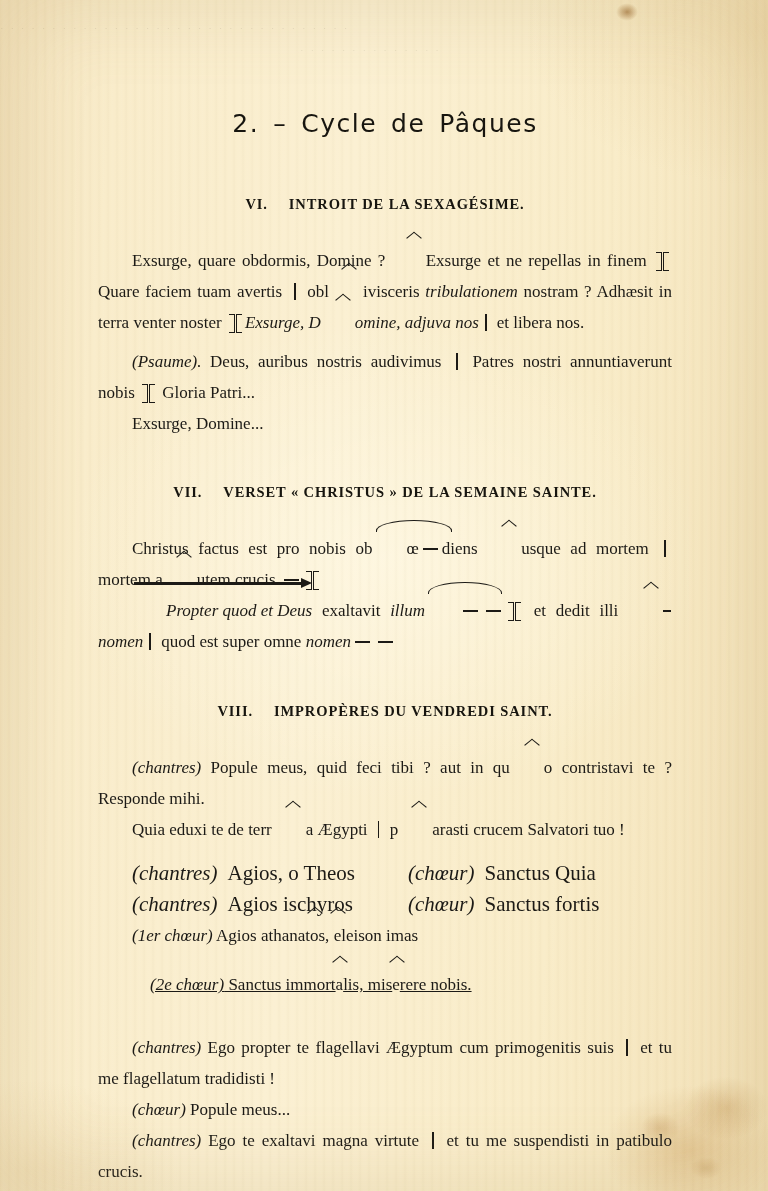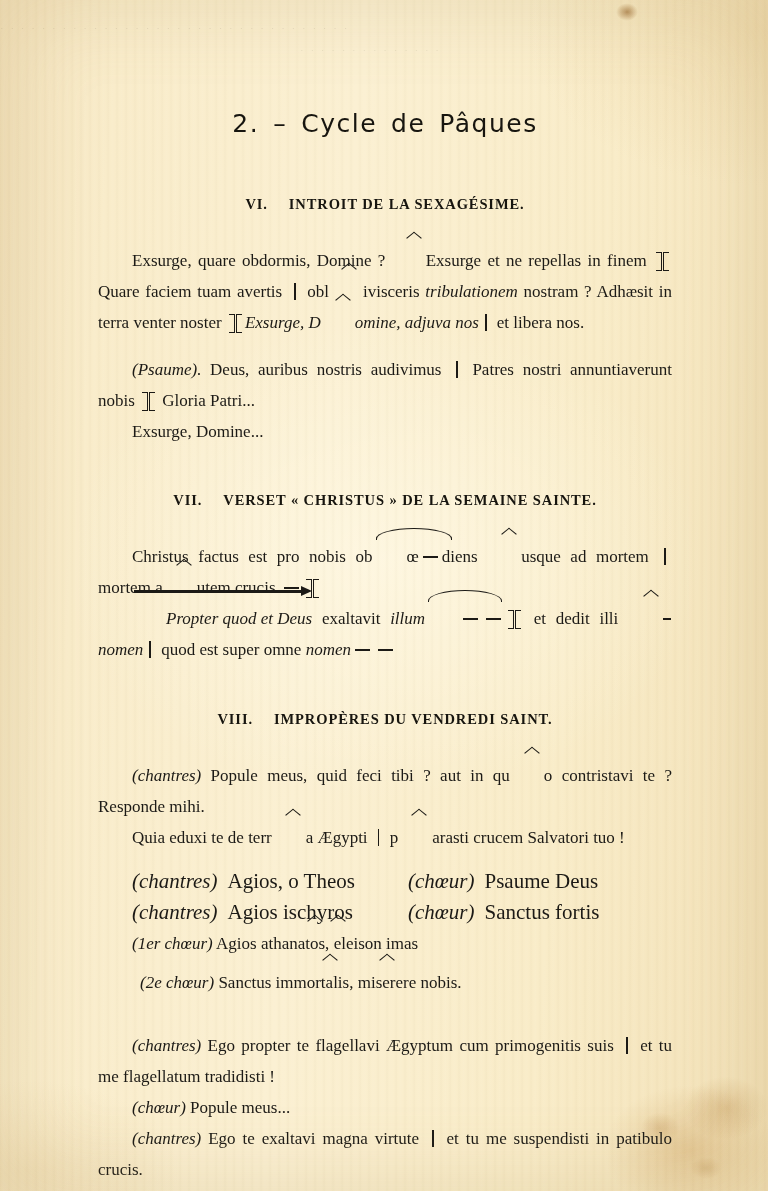--- a/index.html
+++ b/index.html
@@ -100,21 +100,21 @@
   p.body {
     margin: 0;
     font-size: 17px;
     line-height: 31px;
     text-align: justify;
     text-align-last: left;
     color: #1c1a16;
   }
   p.ind { text-indent: 34px; }
   p.gap-a { margin-top: 32px; }
-  p.gap-b { margin-top: 16px; }
+  p.gap-b { margin-top: 8px; }
   p.gap-c { margin-top: 0; }
   p.nojust { text-align: right; }
 
   i, .ital { font-style: italic; }
 
   
   .dbar {
     display: inline-block;
     position: relative;
     width: 13px;
@@ -268,30 +268,30 @@
 
     <p class="body ind gap-a"><i>(chantres)</i><span> Popule meus, quid feci tibi ? aut in qu</span><span class="acc"><span>o</span></span><span> contristavi te ? Responde mihi.</span></p>
 
     <p class="body ind gap-c"><span>Quia eduxi te de terr</span><span class="acc"><span>a</span></span><span> Ægypti </span><span class="vbar"></span><span> p</span><span class="acc"><span>a</span></span><span>rasti crucem Salvatori tuo !</span></p>
 
     <div class="resp-gap"></div>
 
     <div class="resp">
       <div class="resp-row">
         <div class="c1"><i class="spk">(chantres)</i><span>Agios, o Theos</span></div>
-        <div class="c2"><i class="spk">(chœur)</i><span>Psaume Deus</span></div>
+        <div class="c2"><i class="spk">(chœur)</i><span>Sanctus Quia</span></div>
       </div>
       <div class="resp-row">
         <div class="c1"><i class="spk">(chantres)</i><span>Agios ischyros</span></div>
         <div class="c2"><i class="spk">(chœur)</i><span>Sanctus fortis</span></div>
       </div>
 
       <p class="body resp-wide nojust" style="margin:0;"><i>(1er chœur)</i><span> Agios athanat</span><span class="acc"><span>o</span></span><span>s, </span><span class="acc"><span>e</span></span><span>leison imas</span></p>
 
-      <p class="body resp-wide nojust" style="margin:8px;"><i>(2e chœur)</i><span> Sanctus immort</span><span class="acc"><span>a</span></span><span>lis, mis</span><span class="acc"><span>e</span></span><span>rere nobis.</span></p>
+      <p class="body resp-wide nojust" style="margin:18px;text-decoration:underline;"><i>(2e chœur)</i><span> Sanctus immort</span><span class="acc"><span>a</span></span><span>lis, mis</span><span class="acc"><span>e</span></span><span>rere nobis.</span></p>
     </div>
 
     <p class="body ind gap-a"><i>(chantres)</i><span> Ego propter te flagellavi Ægyptum cum primogenitis suis </span><span class="vbar"></span><span> et tu me flagellatum tradidisti !</span></p>
 
     <p class="body ind gap-c nojust"><i>(chœur)</i><span> Popule meus...</span></p>
 
     <p class="body ind gap-c"><i>(chantres)</i><span> Ego te exaltavi magna virtute </span><span class="vbar"></span><span> et tu me suspendisti in patibulo crucis.</span></p>
 
     <p class="body ind gap-c nojust"><i>(chœur)</i><span> Popule meus...</span></p>
 

